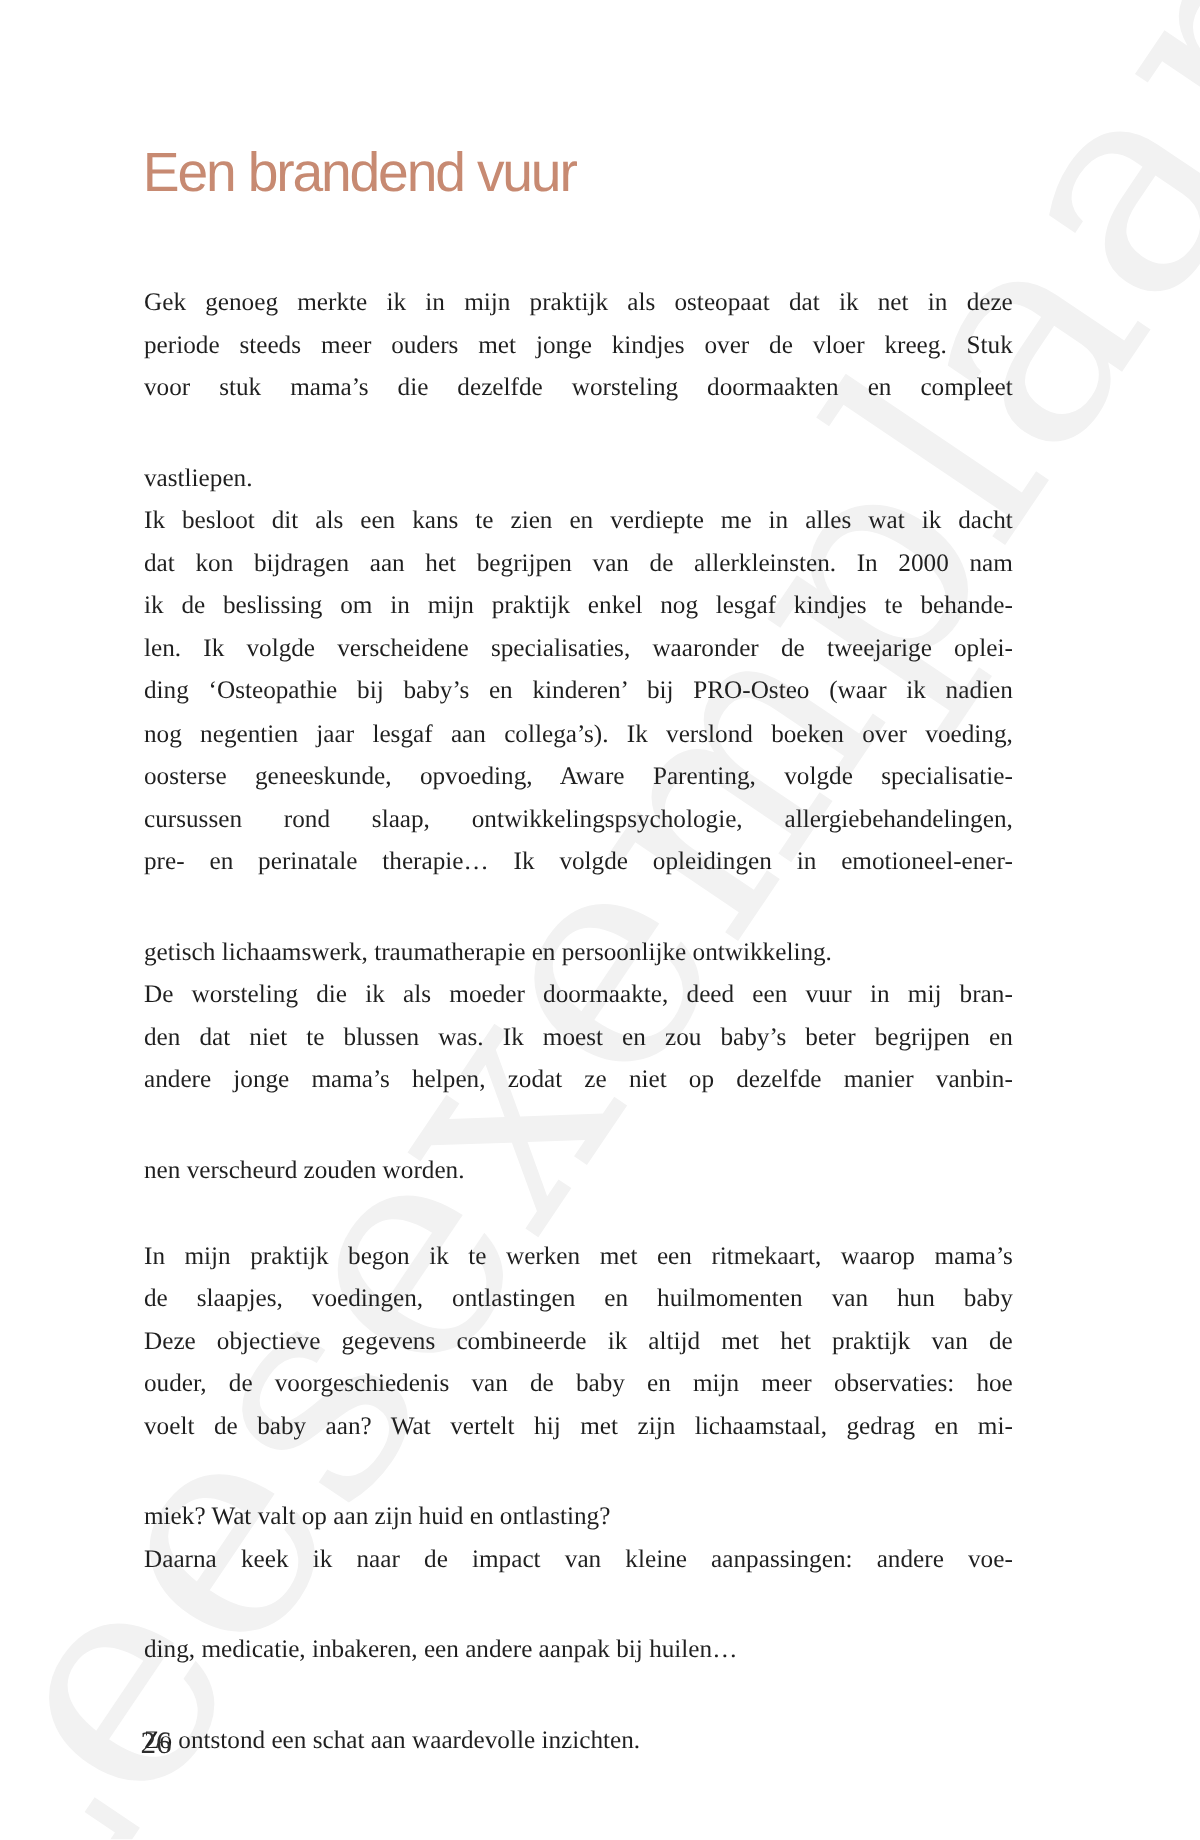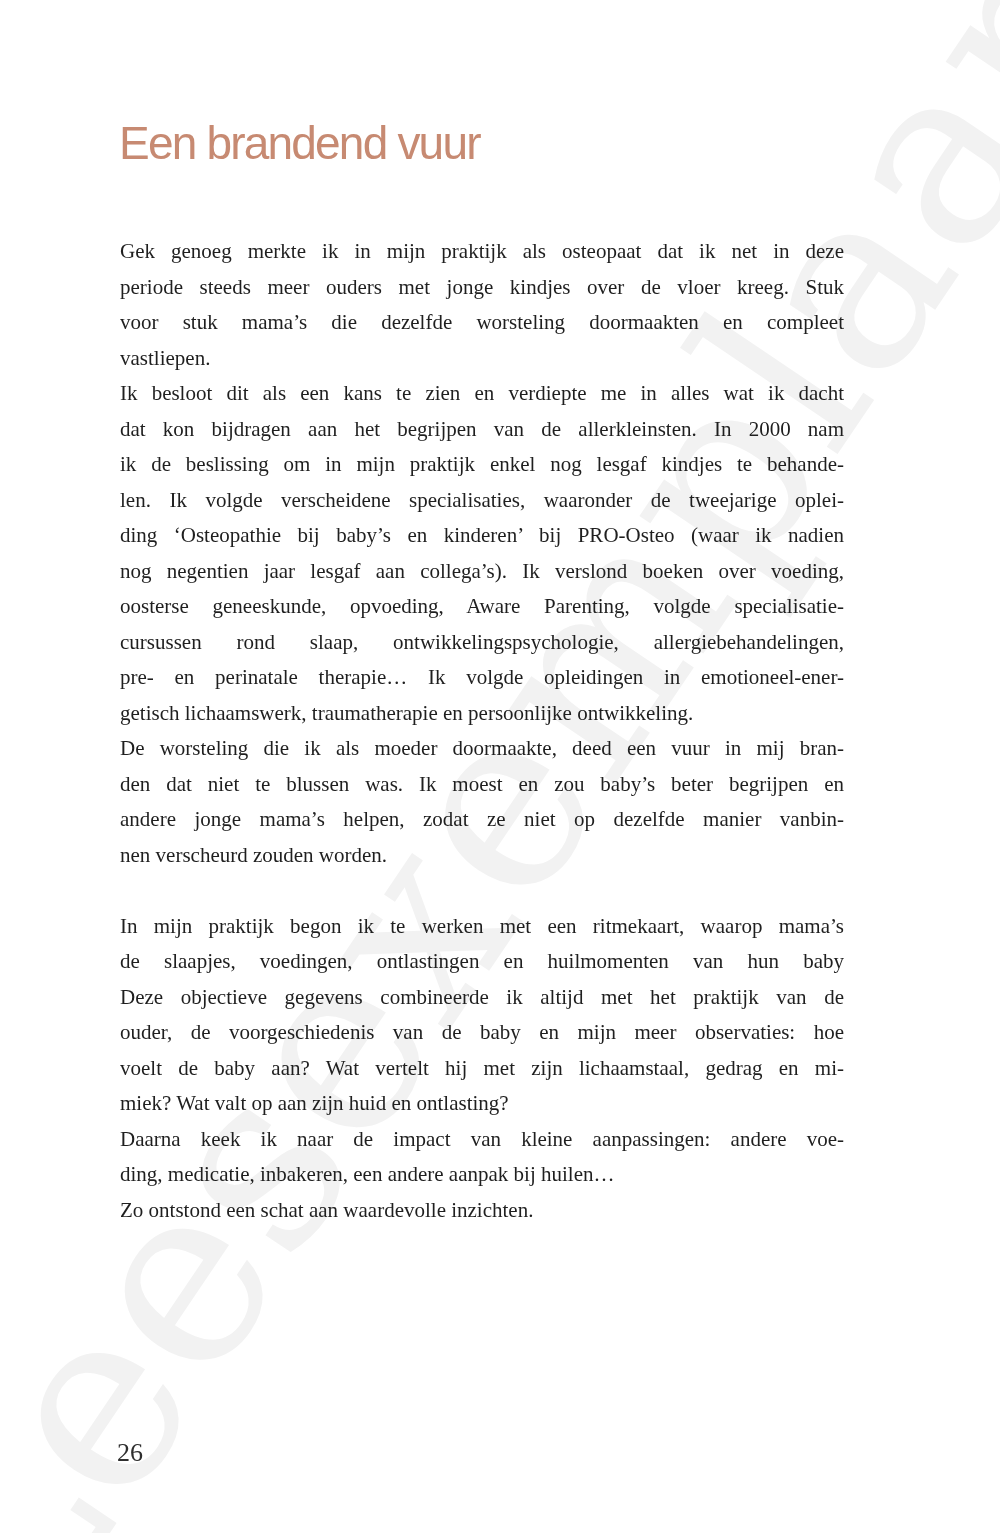--- a/index.html
+++ b/index.html
@@ -59,20 +59,21 @@
   .para.gap-before{margin-top:35.5px;}
   .line{
     height:35.5px;
     line-height:35.5px;
     text-align:justify;
     text-align-last:justify;
     white-space:normal;
   }
   .line.last{
     text-align-last:left;
+    margin-top:40px;
   }
   .page-number{
     position:absolute;
     left:117px;
     top:1438px;
     font-family:Liberation Serif, serif;
     font-weight:400;
     font-size:26px;
     color:var(--page-number);
     z-index:2;

